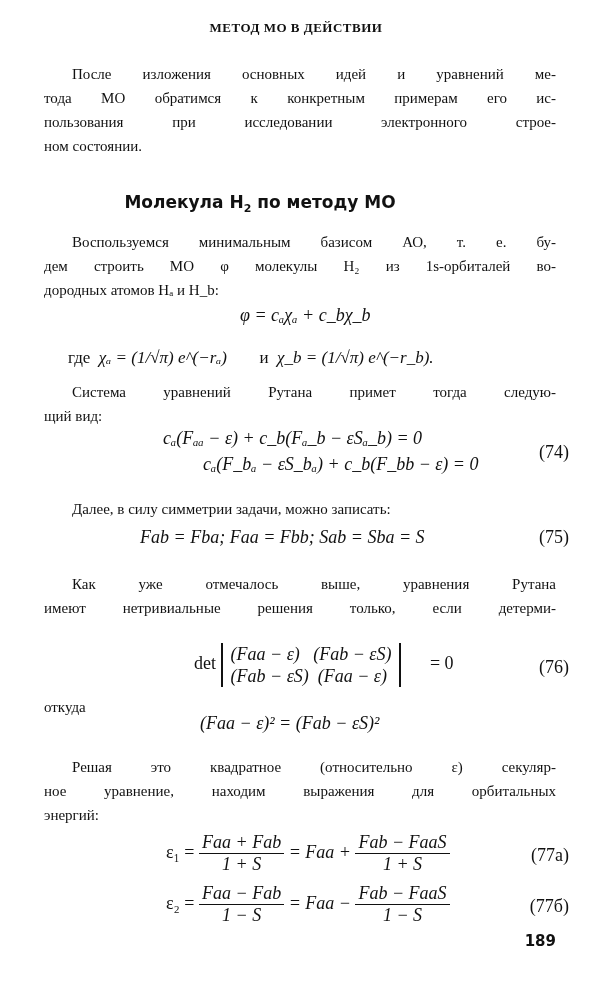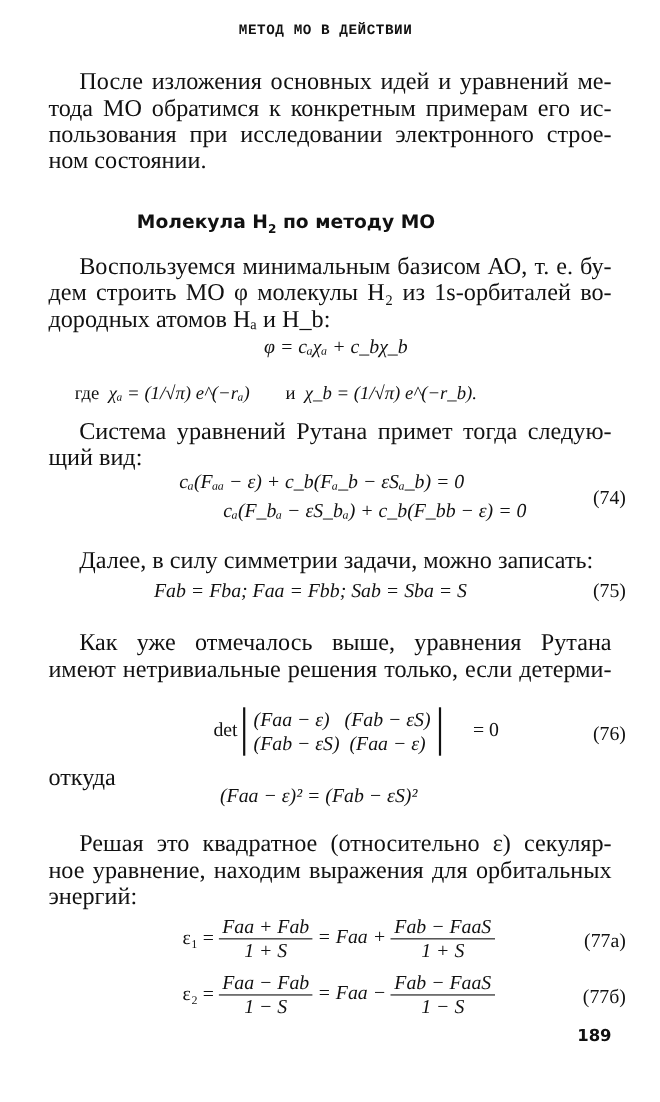--- a/index.html
+++ b/index.html
@@ -1,21 +1,21 @@
 <!DOCTYPE html>
 <html><head>
 <meta charset="utf-8">
 <style>
   html, body { margin:0; padding:0; background:#ffffff; }
   body { width:600px; height:1002px; position:relative; overflow:hidden;
          font-family:"Liberation Serif", "DejaVu Serif", serif; color:#111; }
   .abs { position:absolute; }
   .running-head { top:20px; left:0; width:592px; text-align:center;
-        font-family:Liberation Mono, monospace; font-weight:bold; font-size:13px; letter-spacing:0.5px; }
-  .para { left:44px; width:512px; font-size:22px; line-height:24px; text-align:justify; }
+        font-family:Liberation Serif, serif; font-weight:bold; font-size:13px; letter-spacing:0.5px; }
+  .para { left:44px; width:512px; font-size:15px; line-height:24px; text-align:justify; }
   .para .line { display:block; white-space:nowrap; text-align-last:justify; text-align:justify; }
   .para .line.last { text-align-last:left; }
   .para .line.ind { padding-left:28px; }
   .section-title { top:192px; left:0; width:520px; text-align:center;
         font-family:"DejaVu Sans", sans-serif; font-weight:bold; font-size:17px; }
   .section-title sub { font-size:11px; }
   .eq { font-style:italic; font-size:18px; white-space:nowrap; }
   .eq .up { font-style:normal;margin-left:24px; }
   .eqnum { font-size:18px; right:31px; font-style:normal;text-align:right; }
   .frac { display:inline-block; vertical-align:middle; text-align:center; }

